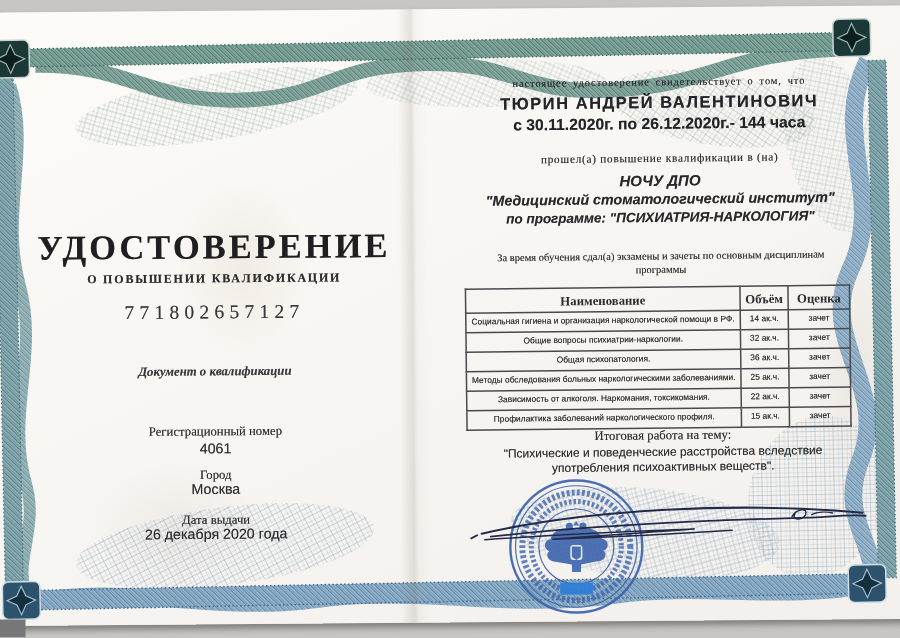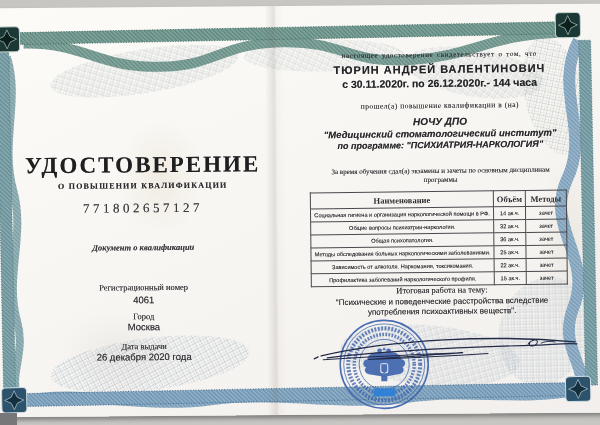--- a/index.html
+++ b/index.html
@@ -168,21 +168,21 @@
       <table class="subjects">
         <colgroup>
             <col class="col-name">
             <col class="col-vol">
             <col class="col-grade">
           </colgroup>
         <thead>
           <tr>
             <th>Наименование</th>
             <th>Объём</th>
-            <th>Методы</th>
+            <th>Оценка</th>
           </tr>
         </thead>
         <tbody>
           <tr>
             <td>Социальная гигиена и организация наркологической помощи в РФ.</td>
             <td>14 ак.ч.</td>
             <td>зачет</td>
           </tr>
           <tr>
             <td>Общие вопросы психиатрии-наркологии.</td>

